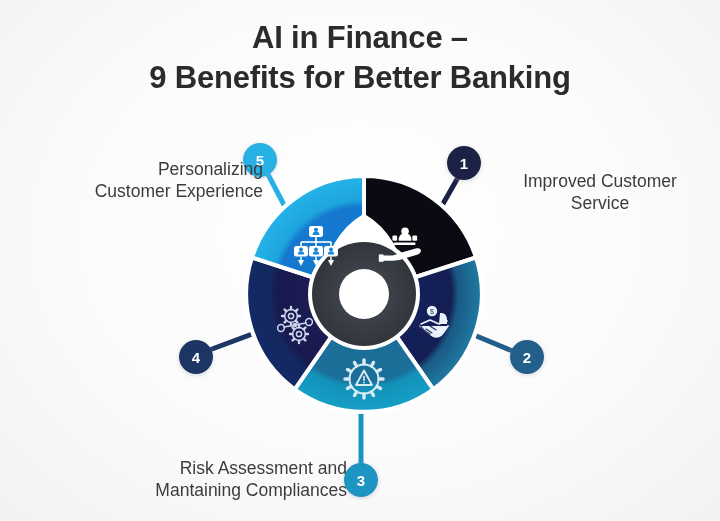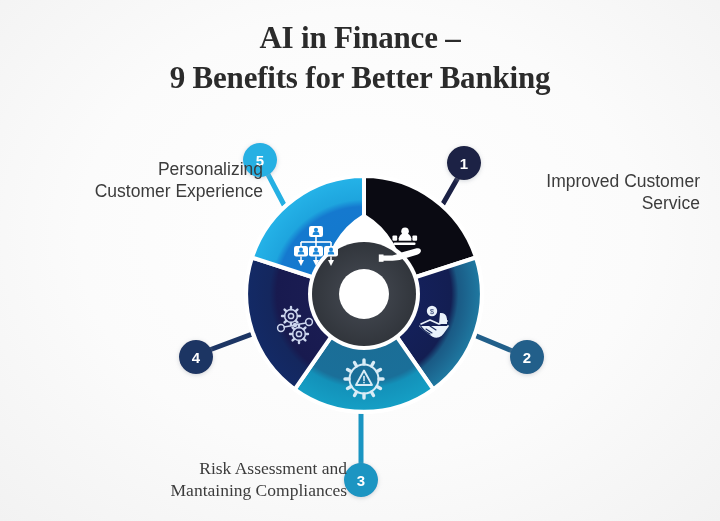--- a/index.html
+++ b/index.html
@@ -27,21 +27,20 @@
     position: absolute;
     top: 18px;
     left: 0;
     width: 720px;
     text-align: center;
     color: #2b2b2b;
     font-size: 31px;
     font-weight: bold;
     line-height: 1.28;
     letter-spacing: -0.2px;
-    font-family: Liberation Serif, serif;
   }
   #title .line {
     display: block;
   }
 
   
   #wheel {
     position: absolute;
     left: 0;
     top: 0;
@@ -51,26 +50,26 @@
 
   
   .label {
     position: absolute;
     color: #3c3c3c;
     font-size: 17.5px;
     line-height: 1.27;
     font-weight: normal;
     white-space: pre-line;
   }
-  .label.right { text-align: right; }
+  .label.right { text-align: center; }
   .label.left  { text-align: right; }
 
   #label-1 { left: 500px; top: 170px; width: 200px; }
   #label-2 { left: 508px; top: 382px; width: 200px; }
-  #label-3 { left: 97px;  top: 457px; width: 250px; font-family: Liberation Serif, serif; }
+  #label-3 { left: 97px;  top: 457px; width: 250px; }
   #label-4 { left: 22px;  top: 358px; width: 230px; }
   #label-5 { left: 38px;  top: 158px; width: 225px; }
 
   .badge-num {
     font-size: 15px;
     font-weight: bold;
     fill: #ffffff;
     font-family: "Liberation Sans", sans-serif;
   }
 </style>

